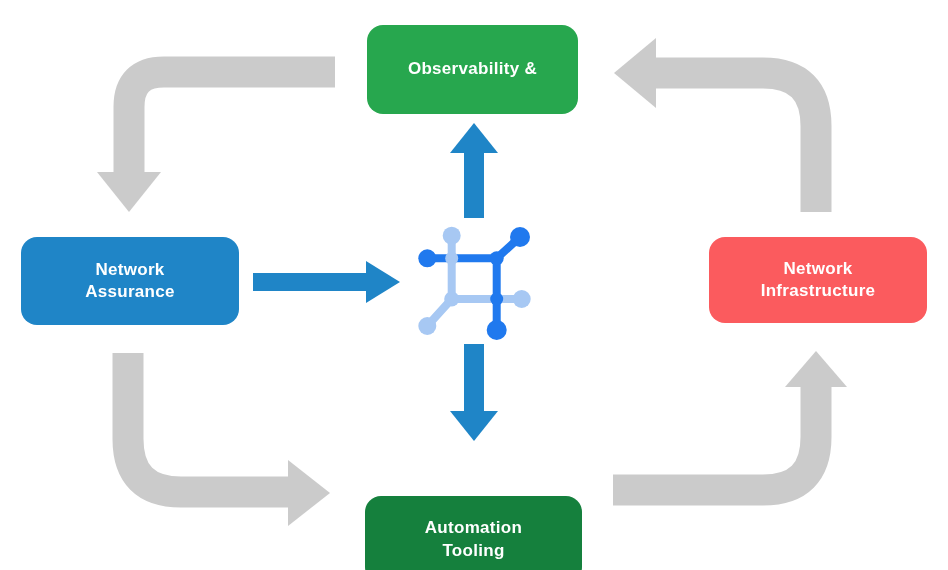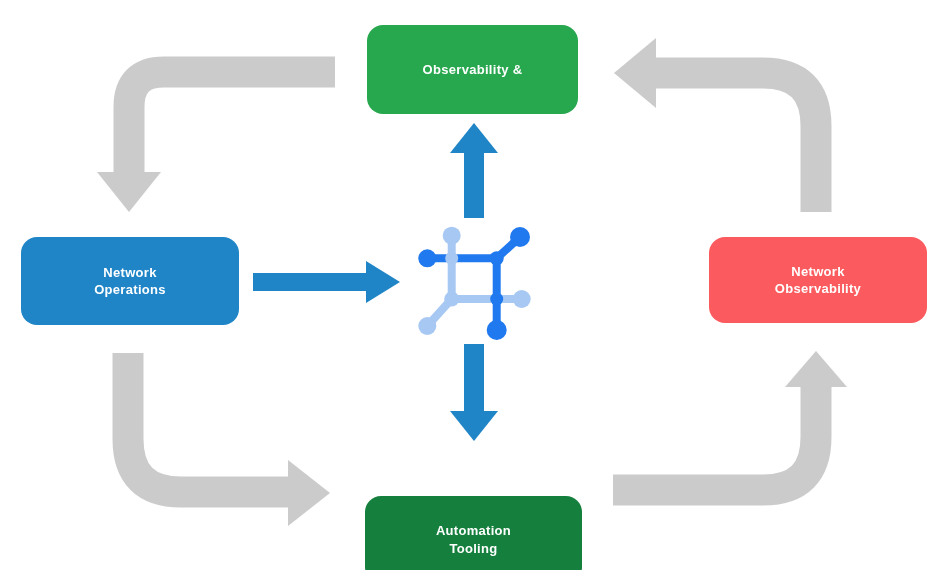--- a/index.html
+++ b/index.html
@@ -23,21 +23,21 @@
     display: block;
   }
   .node {
     position: absolute;
     border-radius: 16px;
     display: flex;
     flex-direction: column;
     align-items: center;
     justify-content: center;
     color: #ffffff;
-    font-size: 13px;
+    font-size: 17px;
     font-weight: 600;
     letter-spacing: 0.3px;
     line-height: 1.32;
     text-align: left;
     box-sizing: border-box;
   }
   .node-green  { left: 367px; top: 25px;  width: 211px; height: 89px; }
   .node-blue   { left: 21px;  top: 237px; width: 218px; height: 88px; }
   .node-red    { left: 709px; top: 237px; width: 218px; height: 86px; }
   .node-yellow { left: 365px; top: 450px; width: 217px; height: 87px; }
@@ -104,26 +104,26 @@
       <circle cx="496.7" cy="330" r="10" fill="#2079ee"></circle>
     </g>
   </svg>
 
   <div class="node node-green" style="background-color: rgb(39, 167, 78);">
     <span>Observability &amp;</span>
   </div>
 
   <div class="node node-blue" style="background-color: rgb(31, 133, 199);">
     <span>Network</span>
-    <span>Operations</span>
+    <span>Assurance</span>
   </div>
 
   <div class="node node-red" style="background-color: rgb(251, 91, 94);">
     <span>Network</span>
-    <span>Observability</span>
+    <span>Infrastructure</span>
   </div>
 
   <div class="node node-yellow" style="background-color: #15803d; margin-top: 46px;">
     <span>Automation</span>
     <span>Tooling</span>
   </div>
 
 </div>
 
 </body></html>

